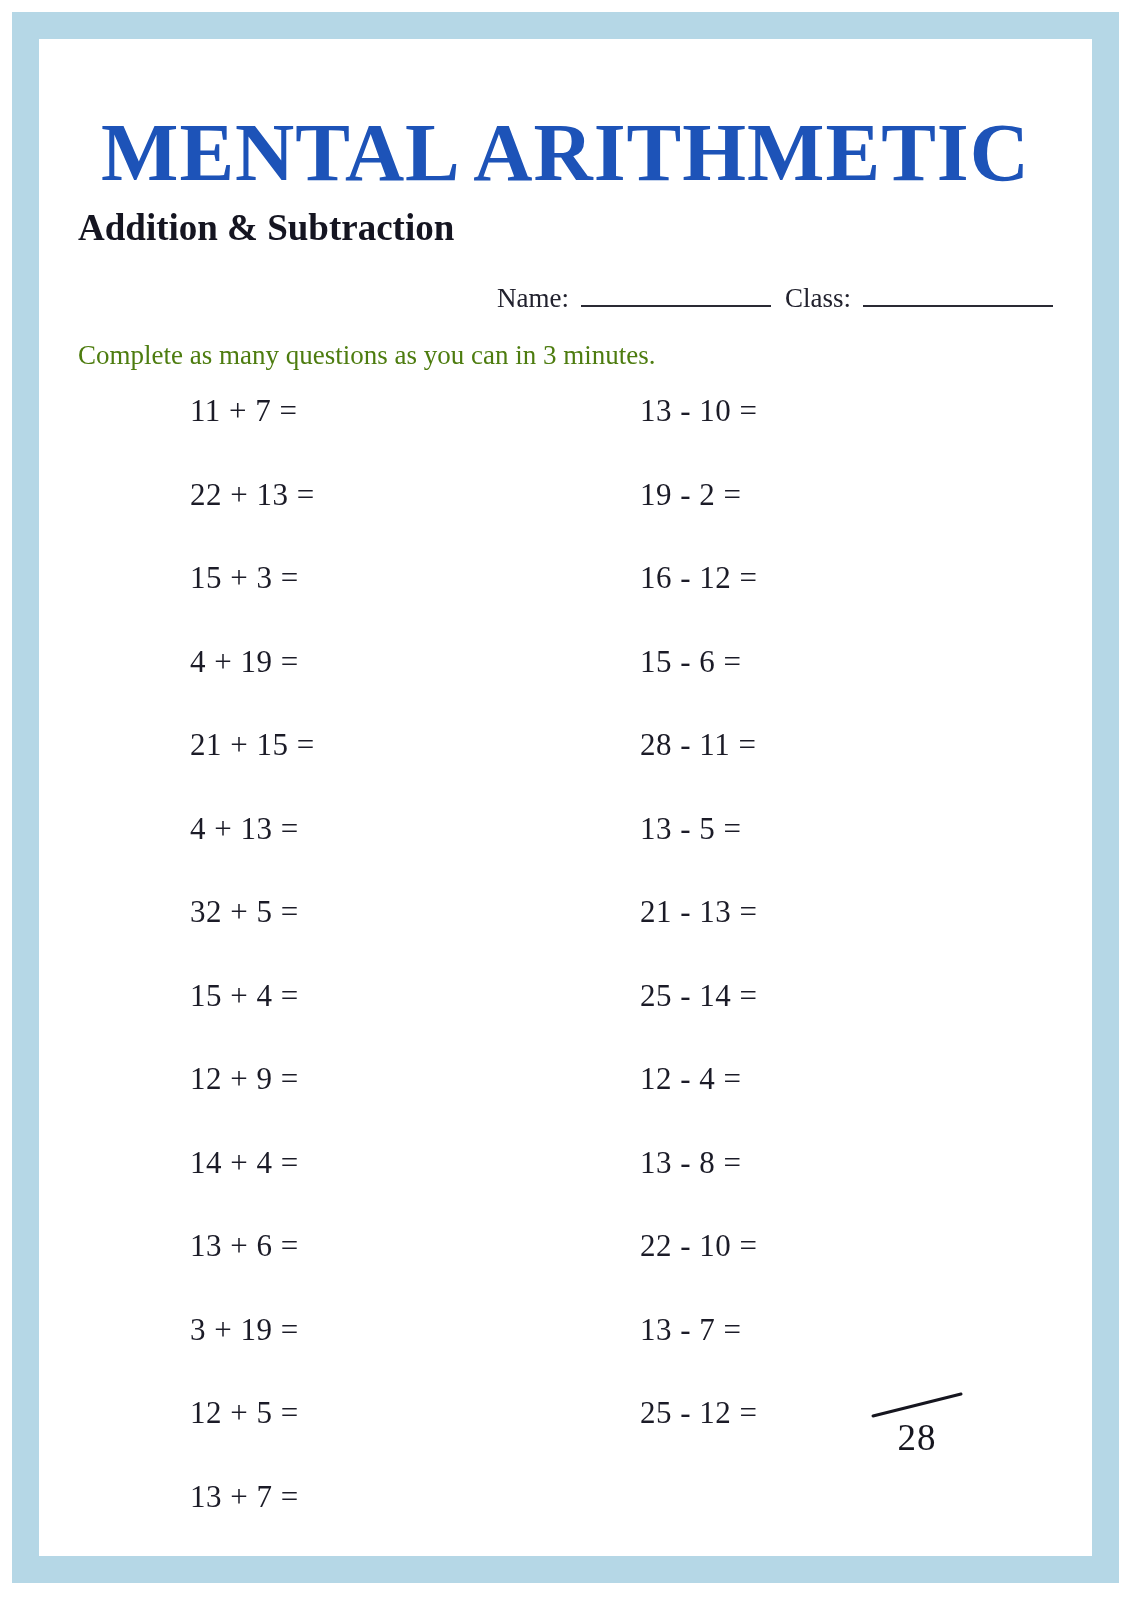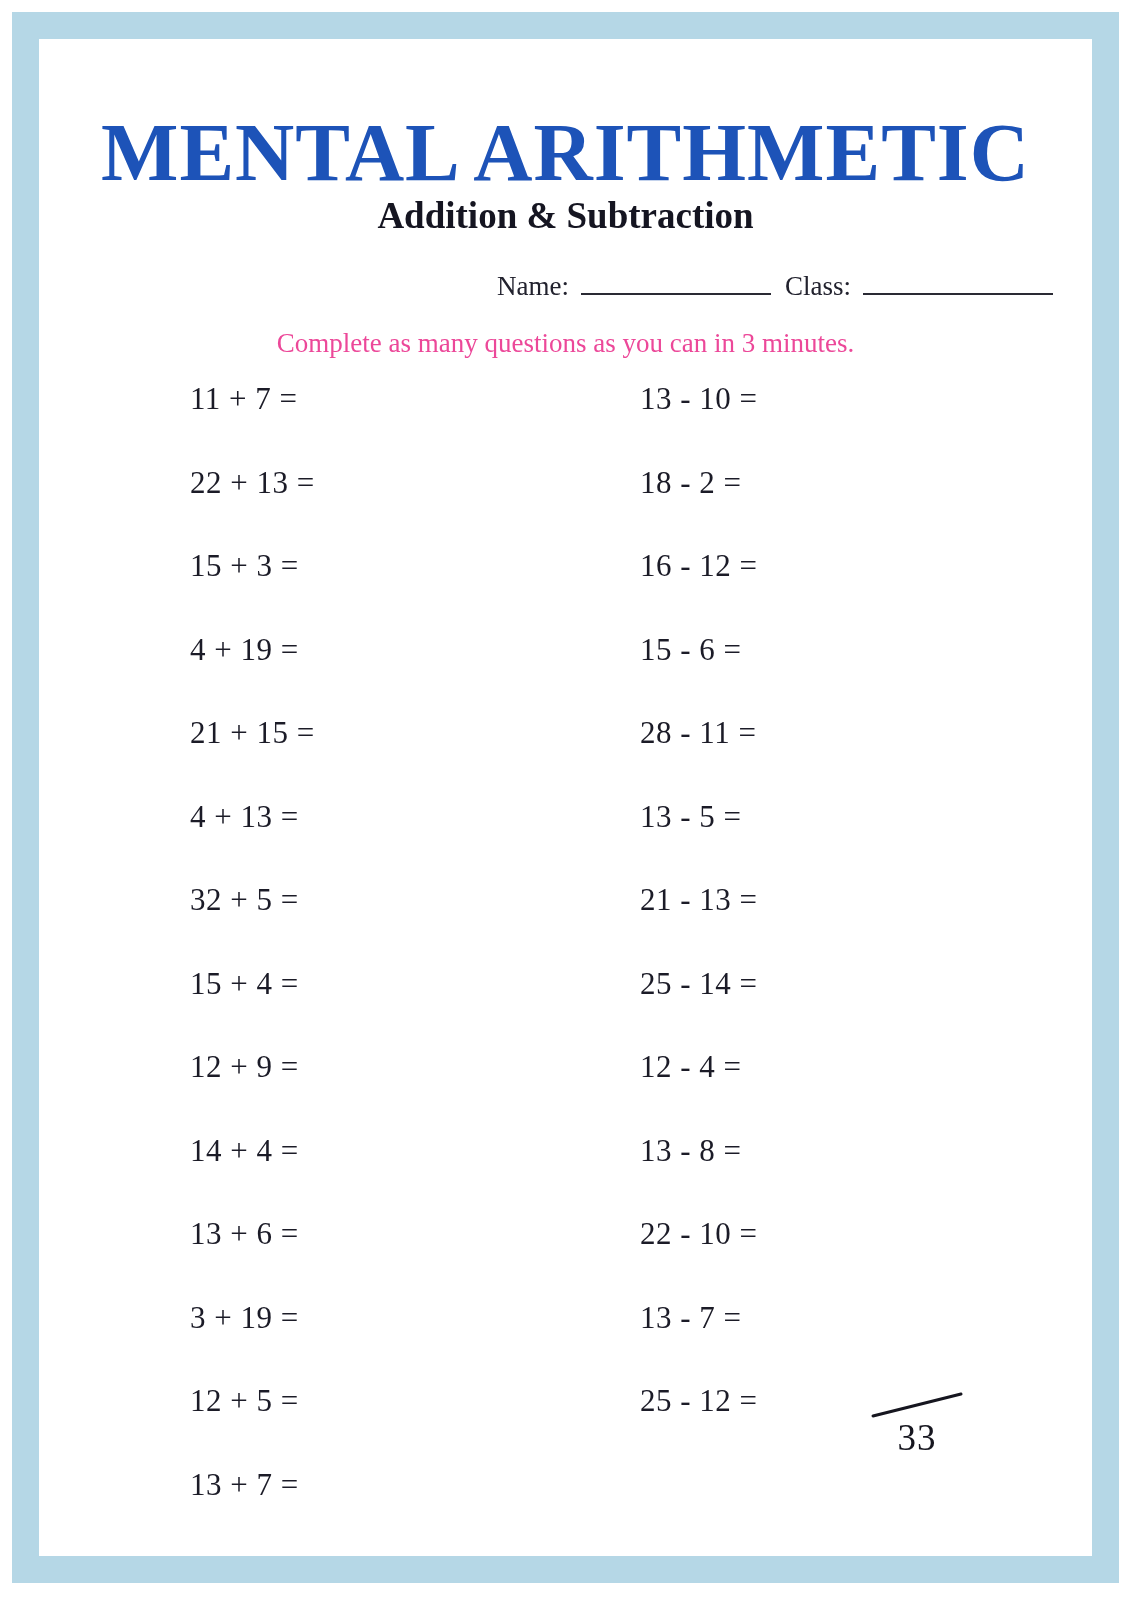--- a/index.html
+++ b/index.html
@@ -36,22 +36,21 @@
   .title {
     margin-top: 34px;
     text-align: center;
     font-size: 82px;
     font-weight: 800;
     letter-spacing: 1px;
     color: var(--title-blue);
     line-height: 1.0;
   }
   .subtitle {
-    margin-top: 0;
-    text-align: center;
+    margin-top: 12px;
     font-size: 37px;
     font-weight: 700;
     color: #151521;
   }
   .name-row {
     margin-top: 34px;
     text-align: right;
     font-size: 27px;
     color: #22222e;
     white-space: nowrap;
@@ -61,23 +60,22 @@
     display: inline-block;
     width: 190px;
     border-bottom: 2px solid #2a2a34;
     height: 24px;
     margin: 0 14px 0 12px;
     vertical-align: baseline;
   }
   .blank-line.last { margin-right: 0; }
   .instructions {
     margin-top: 26px;
-    text-align: center;
     font-size: 27px;
-    color: #ec4899;
+    color: #4d7c0f;
   }
   .problems {
     display: flex;
     margin-top: 24px;
     padding-left: 112px;
   }
   .col { width: 450px; }
   .col.right { width: auto; }
   .problem {
     font-size: 31px;
@@ -130,37 +128,37 @@
             <div class="problem">15 + 4 =</div>
             <div class="problem">12 + 9 =</div>
             <div class="problem">14 + 4 =</div>
             <div class="problem">13 + 6 =</div>
             <div class="problem">3 + 19 =</div>
             <div class="problem">12 + 5 =</div>
             <div class="problem">13 + 7 =</div>
           </div>
         <div class="col right" id="col-subtraction">
             <div class="problem">13 - 10 =</div>
-            <div class="problem">18 - 2 =</div>
+            <div class="problem">19 - 2 =</div>
             <div class="problem">16 - 12 =</div>
             <div class="problem">15 - 6 =</div>
             <div class="problem">28 - 11 =</div>
             <div class="problem">13 - 5 =</div>
             <div class="problem">21 - 13 =</div>
             <div class="problem">25 - 14 =</div>
             <div class="problem">12 - 4 =</div>
             <div class="problem">13 - 8 =</div>
             <div class="problem">22 - 10 =</div>
             <div class="problem">13 - 7 =</div>
             <div class="problem">25 - 12 =</div>
           </div>
       </div>
 
       <div class="page-number-area">
         <svg class="slash-svg" width="96" height="30" viewBox="0 0 96 30">
           <line x1="4" y1="26" x2="92" y2="4" stroke="#16161f" stroke-width="3" stroke-linecap="round"></line>
         </svg>
-        <span class="page-number">33</span>
+        <span class="page-number">28</span>
       </div>
 
     </div>
   </div>
 </div>
 
 </body></html>

